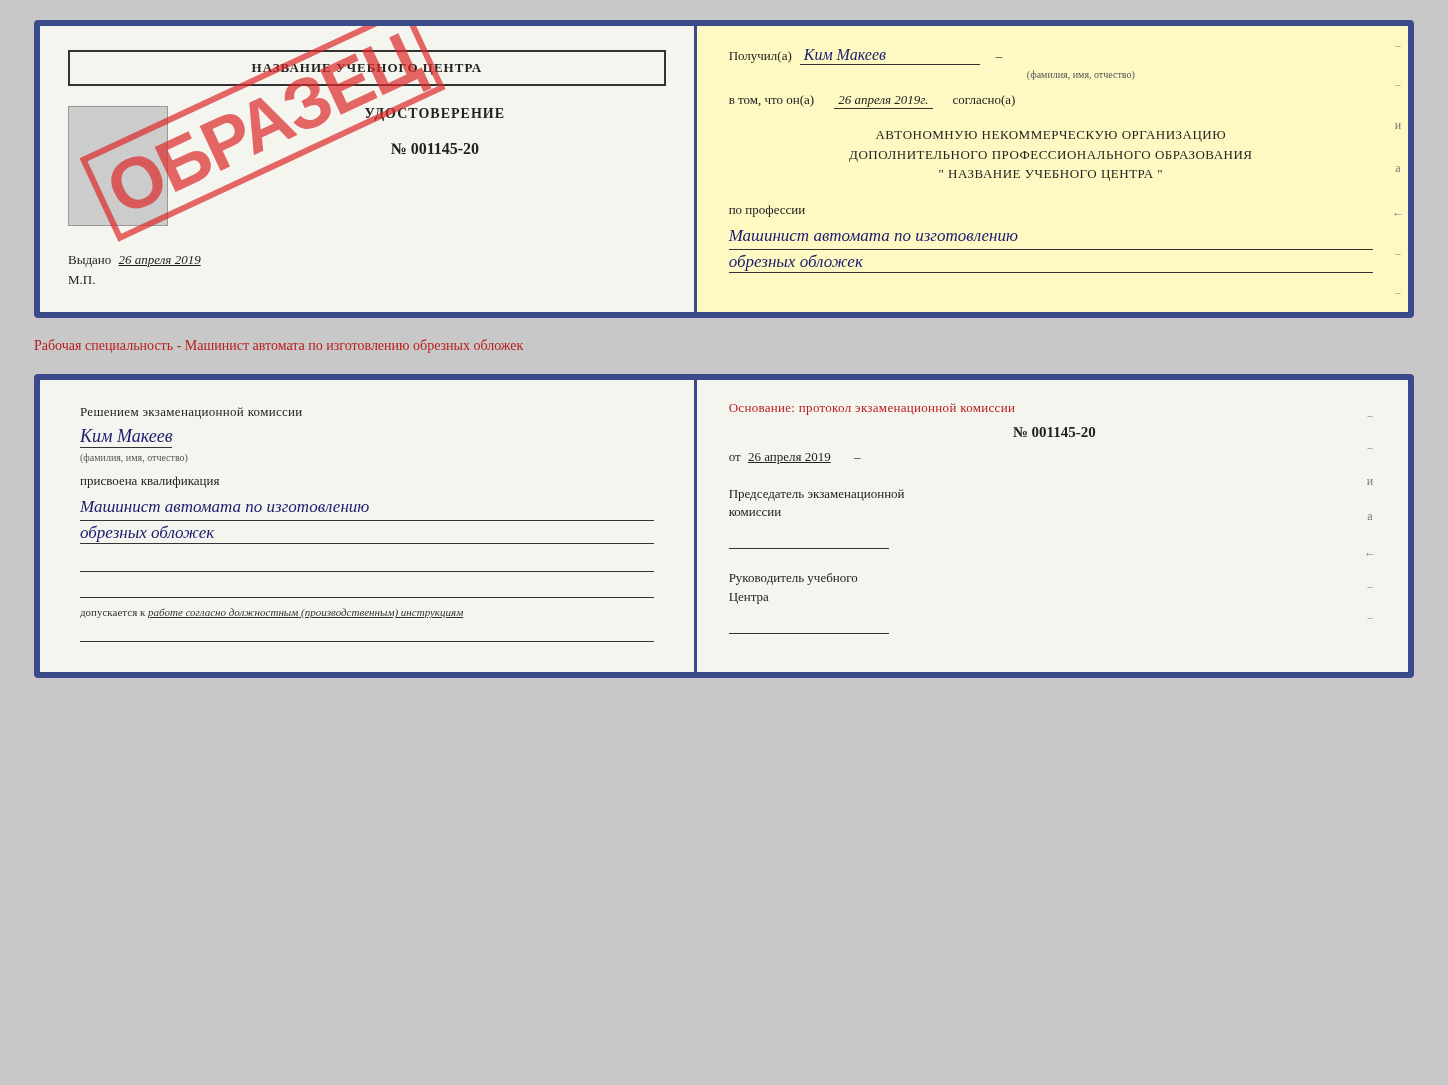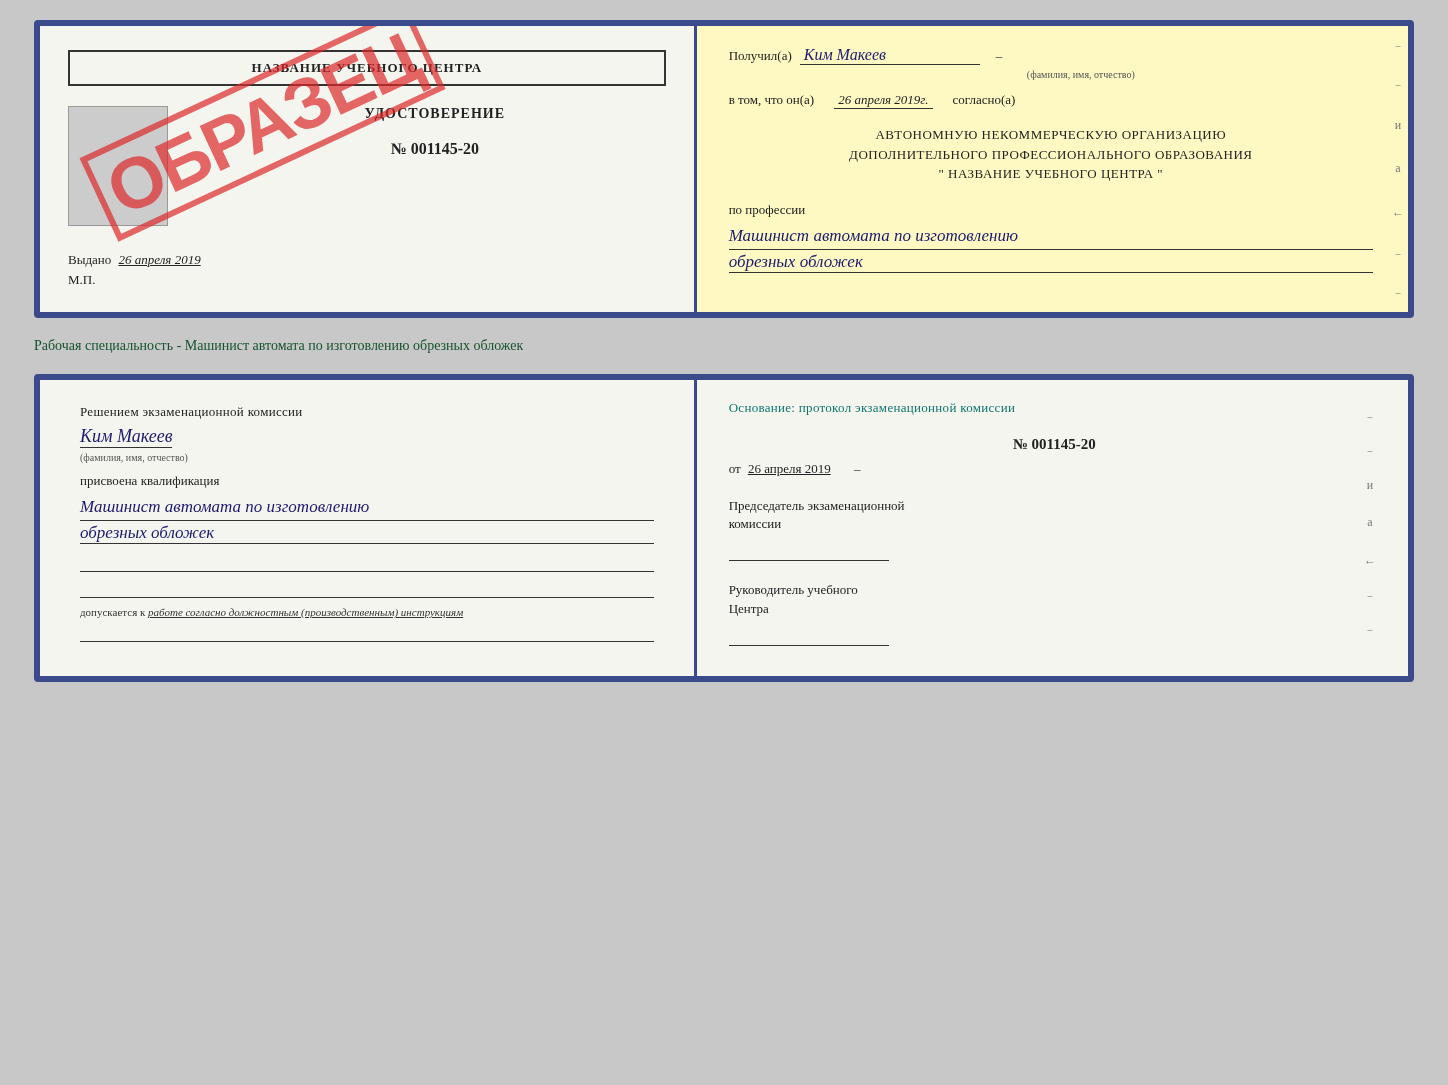--- a/index.html
+++ b/index.html
@@ -191,21 +191,21 @@
       font-size: 17px;
       color: #1a1a6e;
       border-bottom: 1px solid #333;
       margin-bottom: 8px;
     }
 
     
     .middle-caption {
       width: 1380px;
       font-size: 14px;
-      color: #14532d;
+      color: #b91c1c;
       padding: 4px 0;
       text-align: left;
     }
 
     
     .doc-bottom-left {
       width: 48%;
       border-right: 3px solid #3a4a8a;
       padding: 24px 40px;
       background: #f5f5f0;
@@ -275,23 +275,23 @@
       margin-top: 8px;
     }
 
     .dopuskaetsya-underline {
       font-style: italic;
       text-decoration: underline;
     }
 
     .osnov-text {
       font-size: 13px;
-      color: #0f766e;
+      color: #b91c1c;
       letter-spacing: 0.3px;
-      margin-bottom: 20px;
+      margin-bottom: 8px;
     }
 
     .protocol-number {
       text-align: center;
       font-size: 15px;
       font-weight: bold;
       color: #222;
       margin-bottom: 8px;
     }
 

